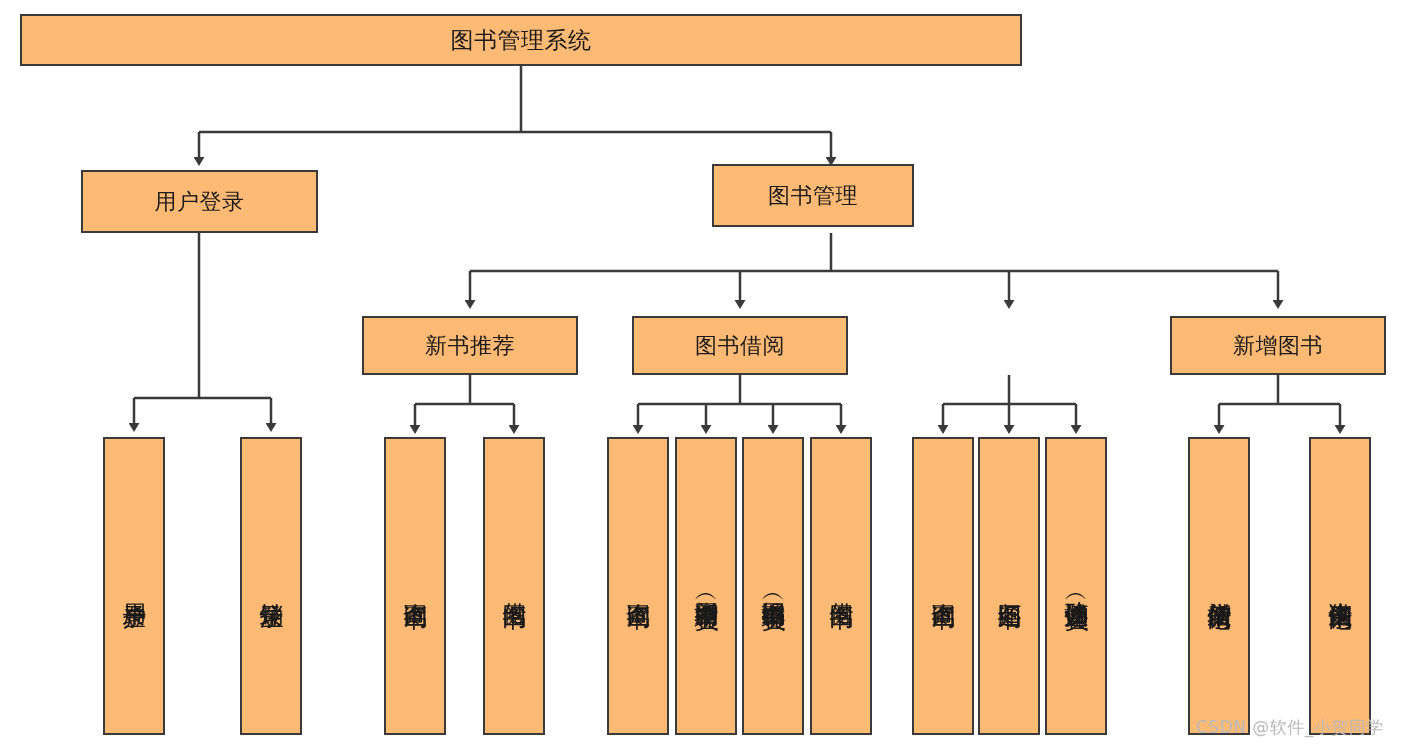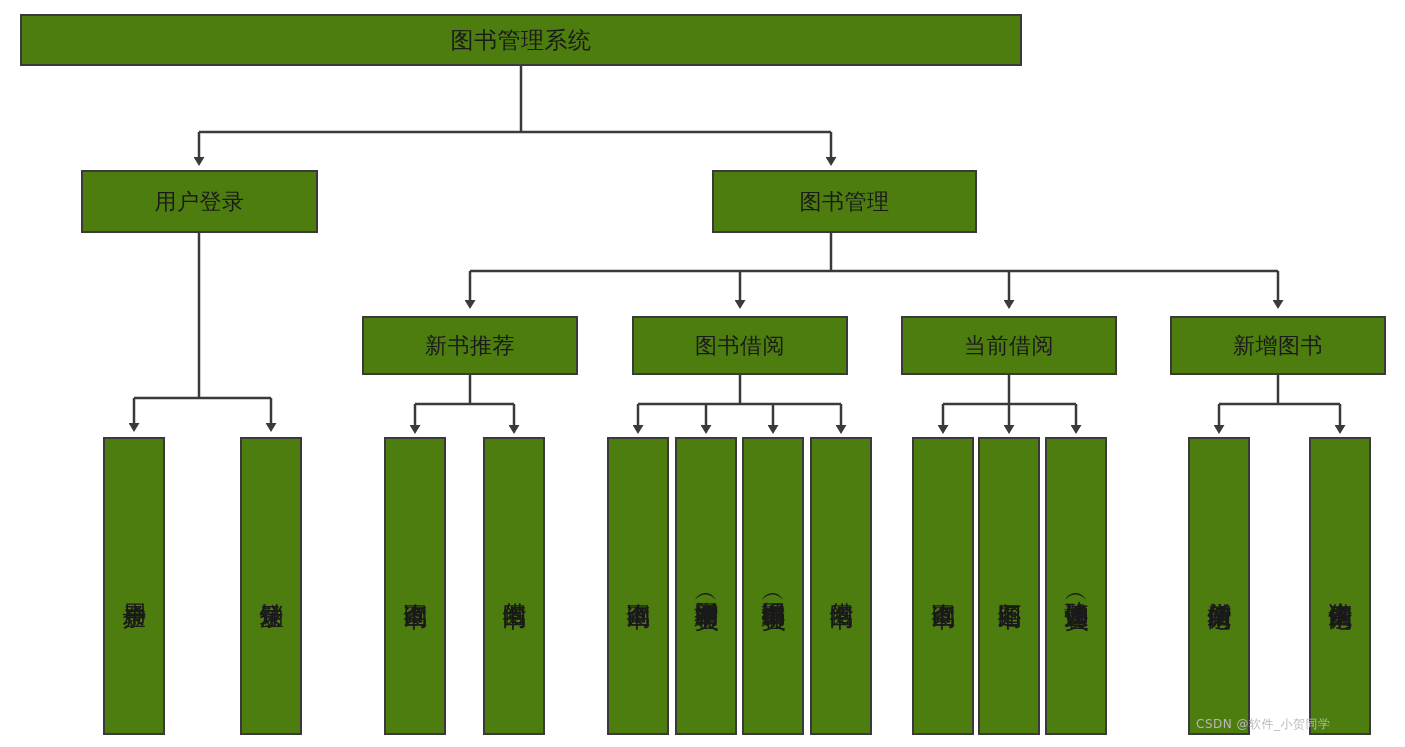--- a/index.html
+++ b/index.html
@@ -21,21 +21,21 @@
     position: absolute;
     left: 0;
     top: 0;
     width: 1405px;
     height: 747px;
     pointer-events: none;
   }
   .node {
     position: absolute;
     box-sizing: border-box;
-    background: #4d7c0f;
+    background: #fdba74;
     border: 2.5px solid #3a3a3a;
     display: flex;
     align-items: center;
     justify-content: center;
     color: #1a1a1a;
   }
   .node-label {
     display: block;
     text-align: center;
     line-height: 1.25;
@@ -56,21 +56,21 @@
     writing-mode: vertical-rl;
     text-orientation: upright;
     font-size: 24px;
     line-height: 1.12;
     letter-spacing: 1px;
     white-space: normal;
     max-height: 100%;
   }
   .watermark {
     position: absolute;
-    font-size: 12px;
+    font-size: 17px;
     color: #b9b9b9;
     white-space: nowrap;
     letter-spacing: 0.5px;
   }
 </style>
 </head>
 <body>
 
 <div id="canvas">
 
@@ -124,32 +124,29 @@
     </g>
   </svg>
 
   <div class="node root horizontal" style="left:20px; top:14px; width:1002px; height:52px;">
     <span class="node-label">图书管理系统</span>
   </div>
 
   <div class="node horizontal" style="left:81px; top:170px; width:237px; height:63px;">
     <span class="node-label">用户登录</span>
   </div>
-  <div class="node horizontal" style="left:712px; top:170px; width:265px; height:63px;">
+  <div class="node horizontal" style="left:712px; top:164px; width:202px; height:63px;">
     <span class="node-label">图书管理</span>
   </div>
 
   <div class="node horizontal" style="left:632px; top:316px; width:216px; height:59px;">
     <span class="node-label">图书借阅</span>
   </div>
   <div class="node horizontal" style="left:362px; top:316px; width:216px; height:59px;">
     <span class="node-label">新书推荐</span>
-  </div>
-  <div class="node horizontal" style="left:901px; top:316px; width:216px; height:59px;">
-    <span class="node-label">当前借阅</span>
   </div>
   <div class="node horizontal" style="left:1170px; top:316px; width:216px; height:59px;">
     <span class="node-label">新增图书</span>
   </div>
 
   <div class="node vertical" style="left:103px; top:437px; width:62px; height:298px;">
     <span class="node-label">用户登录</span>
   </div>
   <div class="node vertical" style="left:240px; top:437px; width:62px; height:298px;">
     <span class="node-label">注销登录</span>

